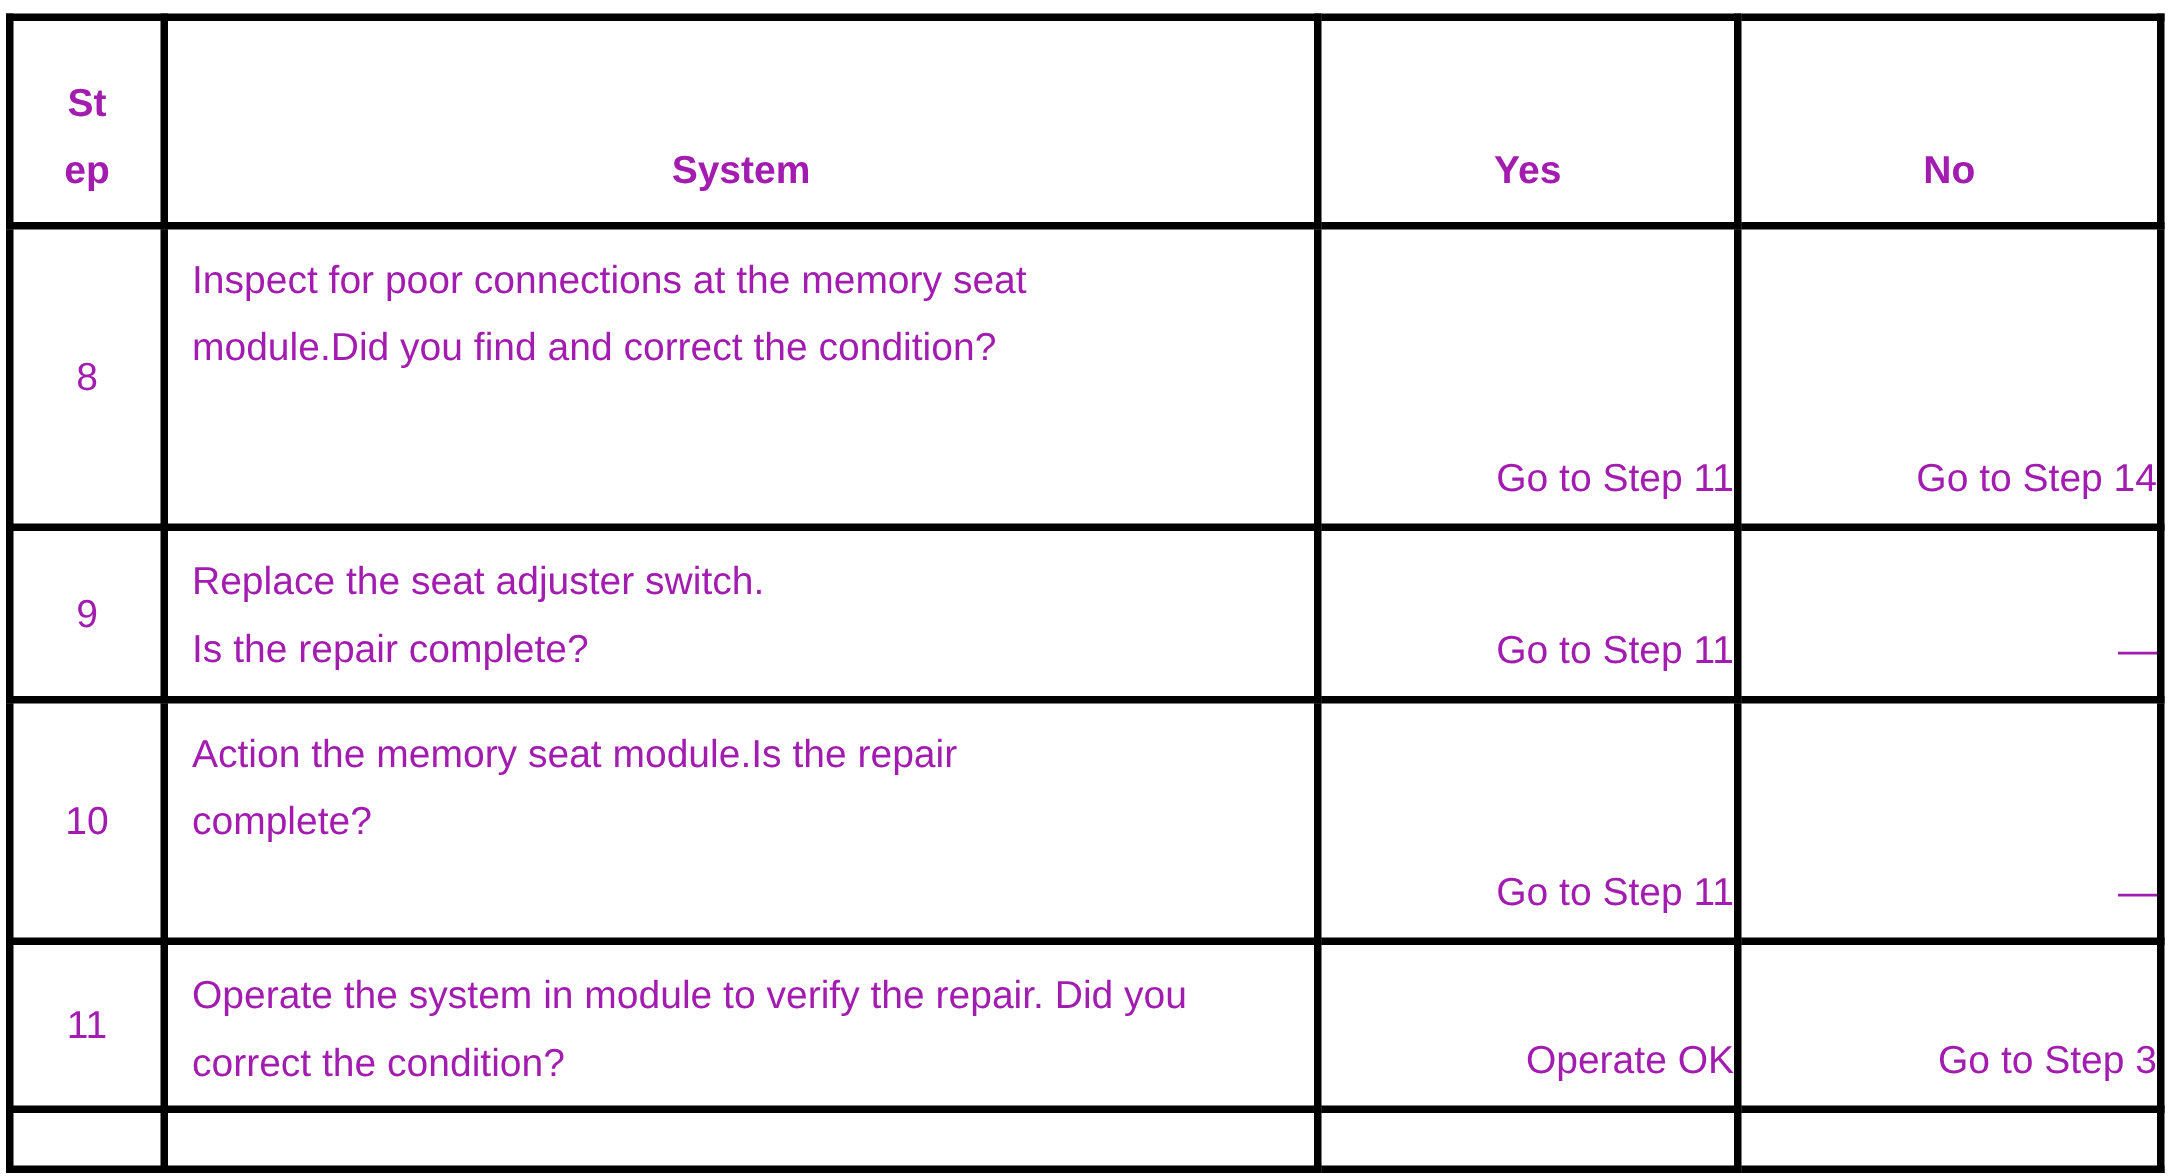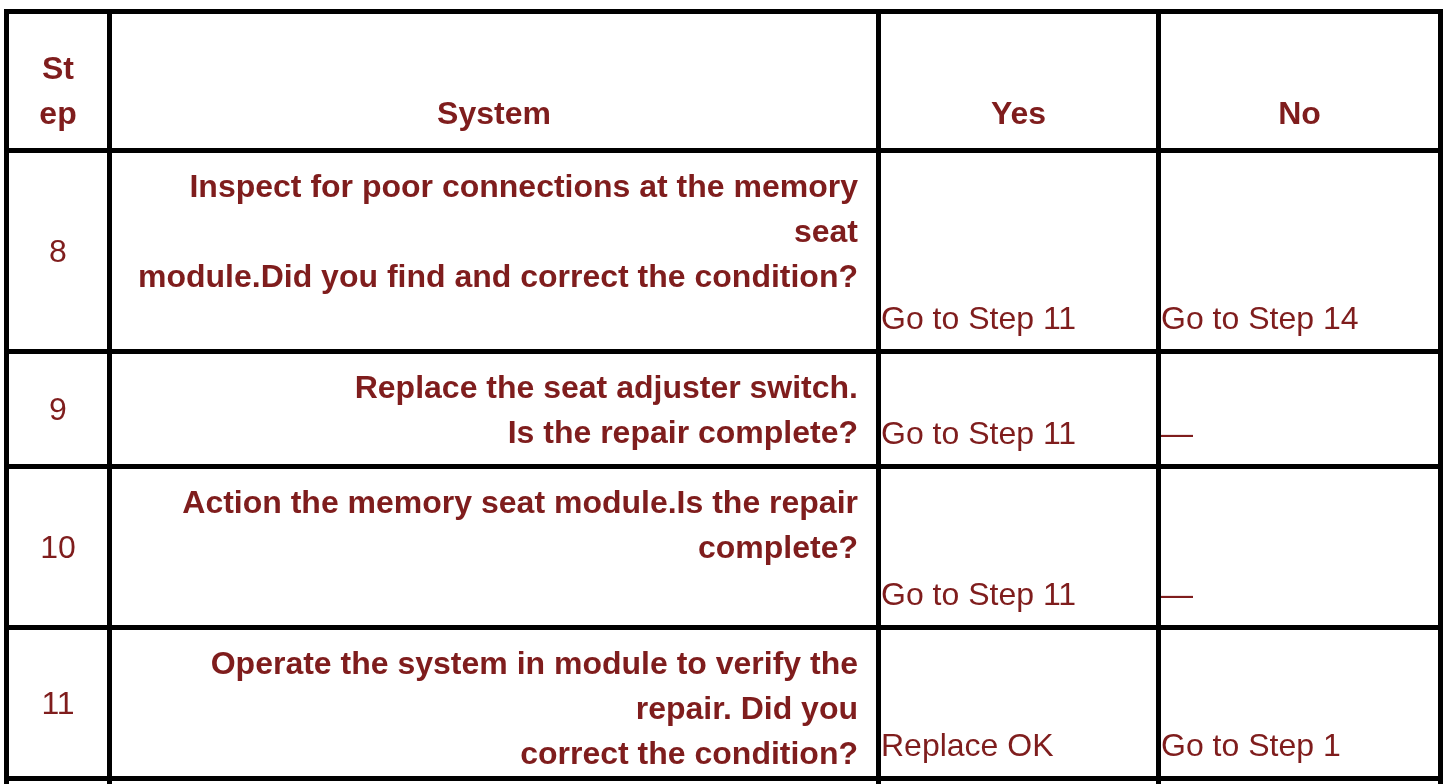--- a/index.html
+++ b/index.html
@@ -27,22 +27,22 @@
     top: 9px;
     border-collapse: collapse;
     table-layout: fixed;
     background: #ffffff;
   }
   .diag-table th,
   .diag-table td {
     border: 5px solid #000000;
     padding: 0;
     background: #ffffff;
-    color: #7f1d1d;
-    font-size: 32px;
+    color: #a21caf;
+    font-size: 26px;
     overflow: hidden;
   }
   
   col.col-step   { width: 103px; }
   col.col-action { width: 769px; }
   col.col-yes    { width: 280px; }
   col.col-no     { width: 282px; }
   
   tr.header-row { height: 139px; }
   tr.row-8      { height: 201px; }
@@ -58,29 +58,28 @@
     padding-bottom: 12px;
     white-space: pre-line;
     line-height: 45px;
   }
   
   td.step-cell {
     text-align: center;
     vertical-align: middle;
   }
   td.action-cell {
-    text-align: right;
+    text-align: left;
     vertical-align: top;
     padding: 11px 18px 0 16px;
     white-space: pre-line;
     line-height: 45px;
-    font-weight: bold;
   }
   td.result-cell {
-    text-align: left;
+    text-align: right;
     vertical-align: bottom;
     padding-bottom: 14px;
     line-height: 34px;
   }
   td.sliver-cell {
     background: #ffffff;
   }
 </style>
 </head>
 <body>
@@ -121,22 +120,22 @@
         <td class="step-cell">10</td>
         <td class="action-cell">Action the memory seat module.Is the repair
 complete?</td>
         <td class="result-cell">Go to Step 11</td>
         <td class="result-cell">—</td>
       </tr>
       <tr class="row-11">
         <td class="step-cell">11</td>
         <td class="action-cell">Operate the system in module to verify the repair. Did you
 correct the condition?</td>
-        <td class="result-cell">Replace OK</td>
-        <td class="result-cell">Go to Step 1</td>
+        <td class="result-cell">Operate OK</td>
+        <td class="result-cell">Go to Step 3</td>
       </tr>
       <tr class="sliver-row">
         <td class="sliver-cell"></td>
         <td class="sliver-cell"></td>
         <td class="sliver-cell"></td>
         <td class="sliver-cell"></td>
       </tr>
     </tbody>
   </table>
 </div>

